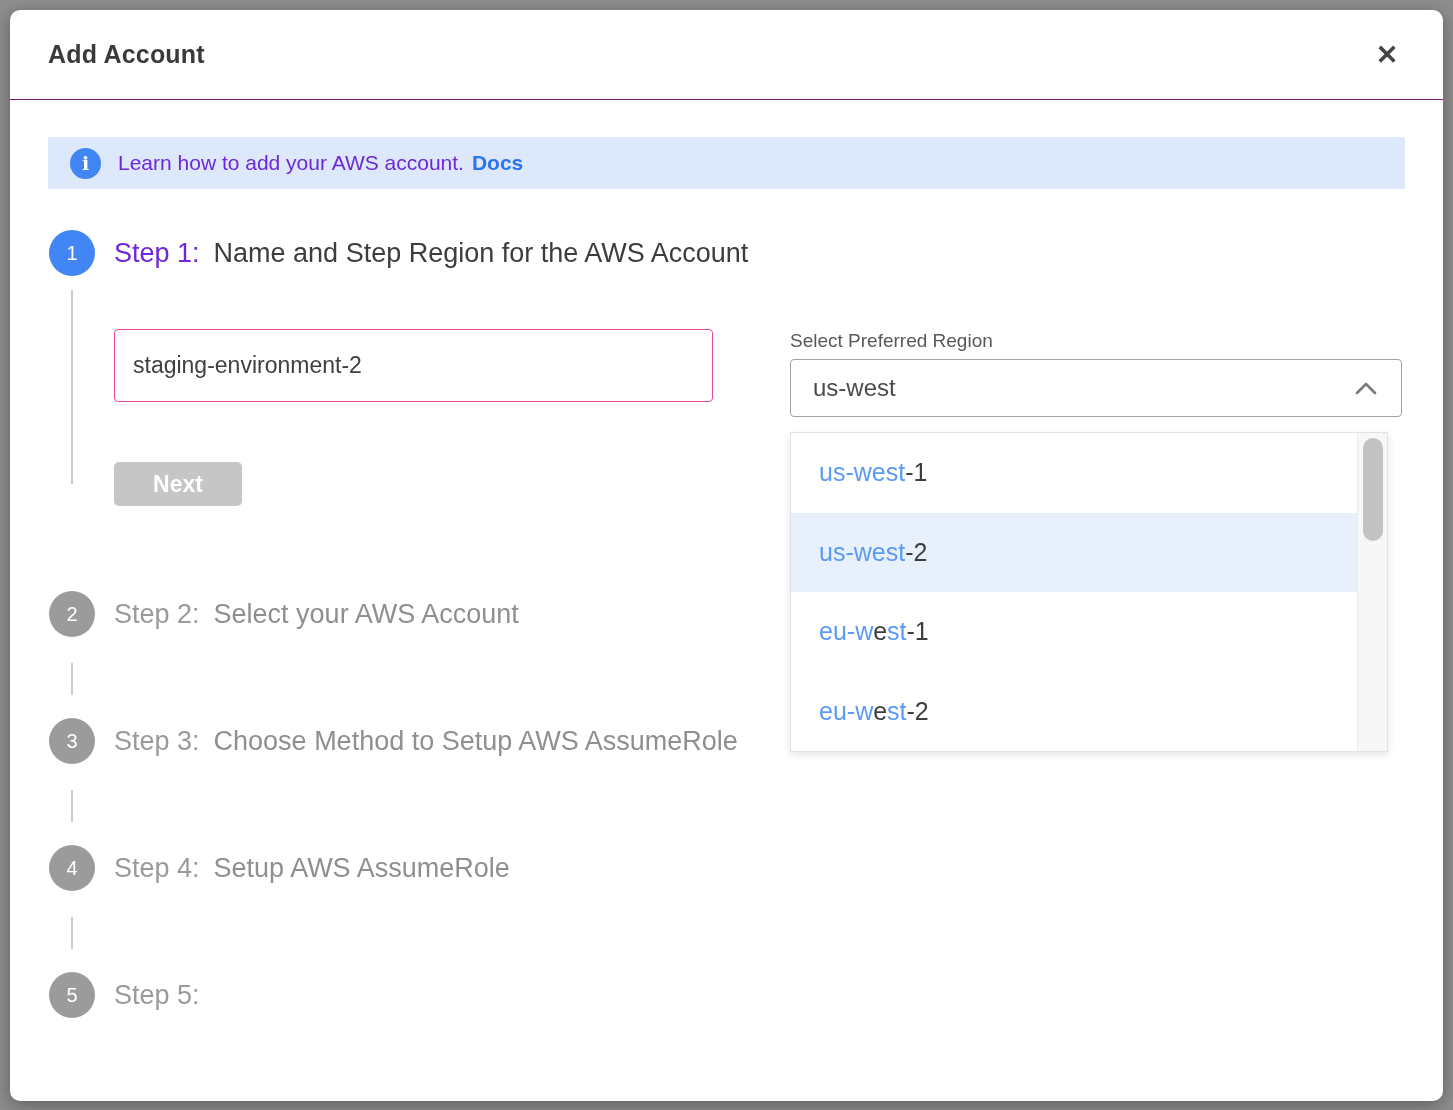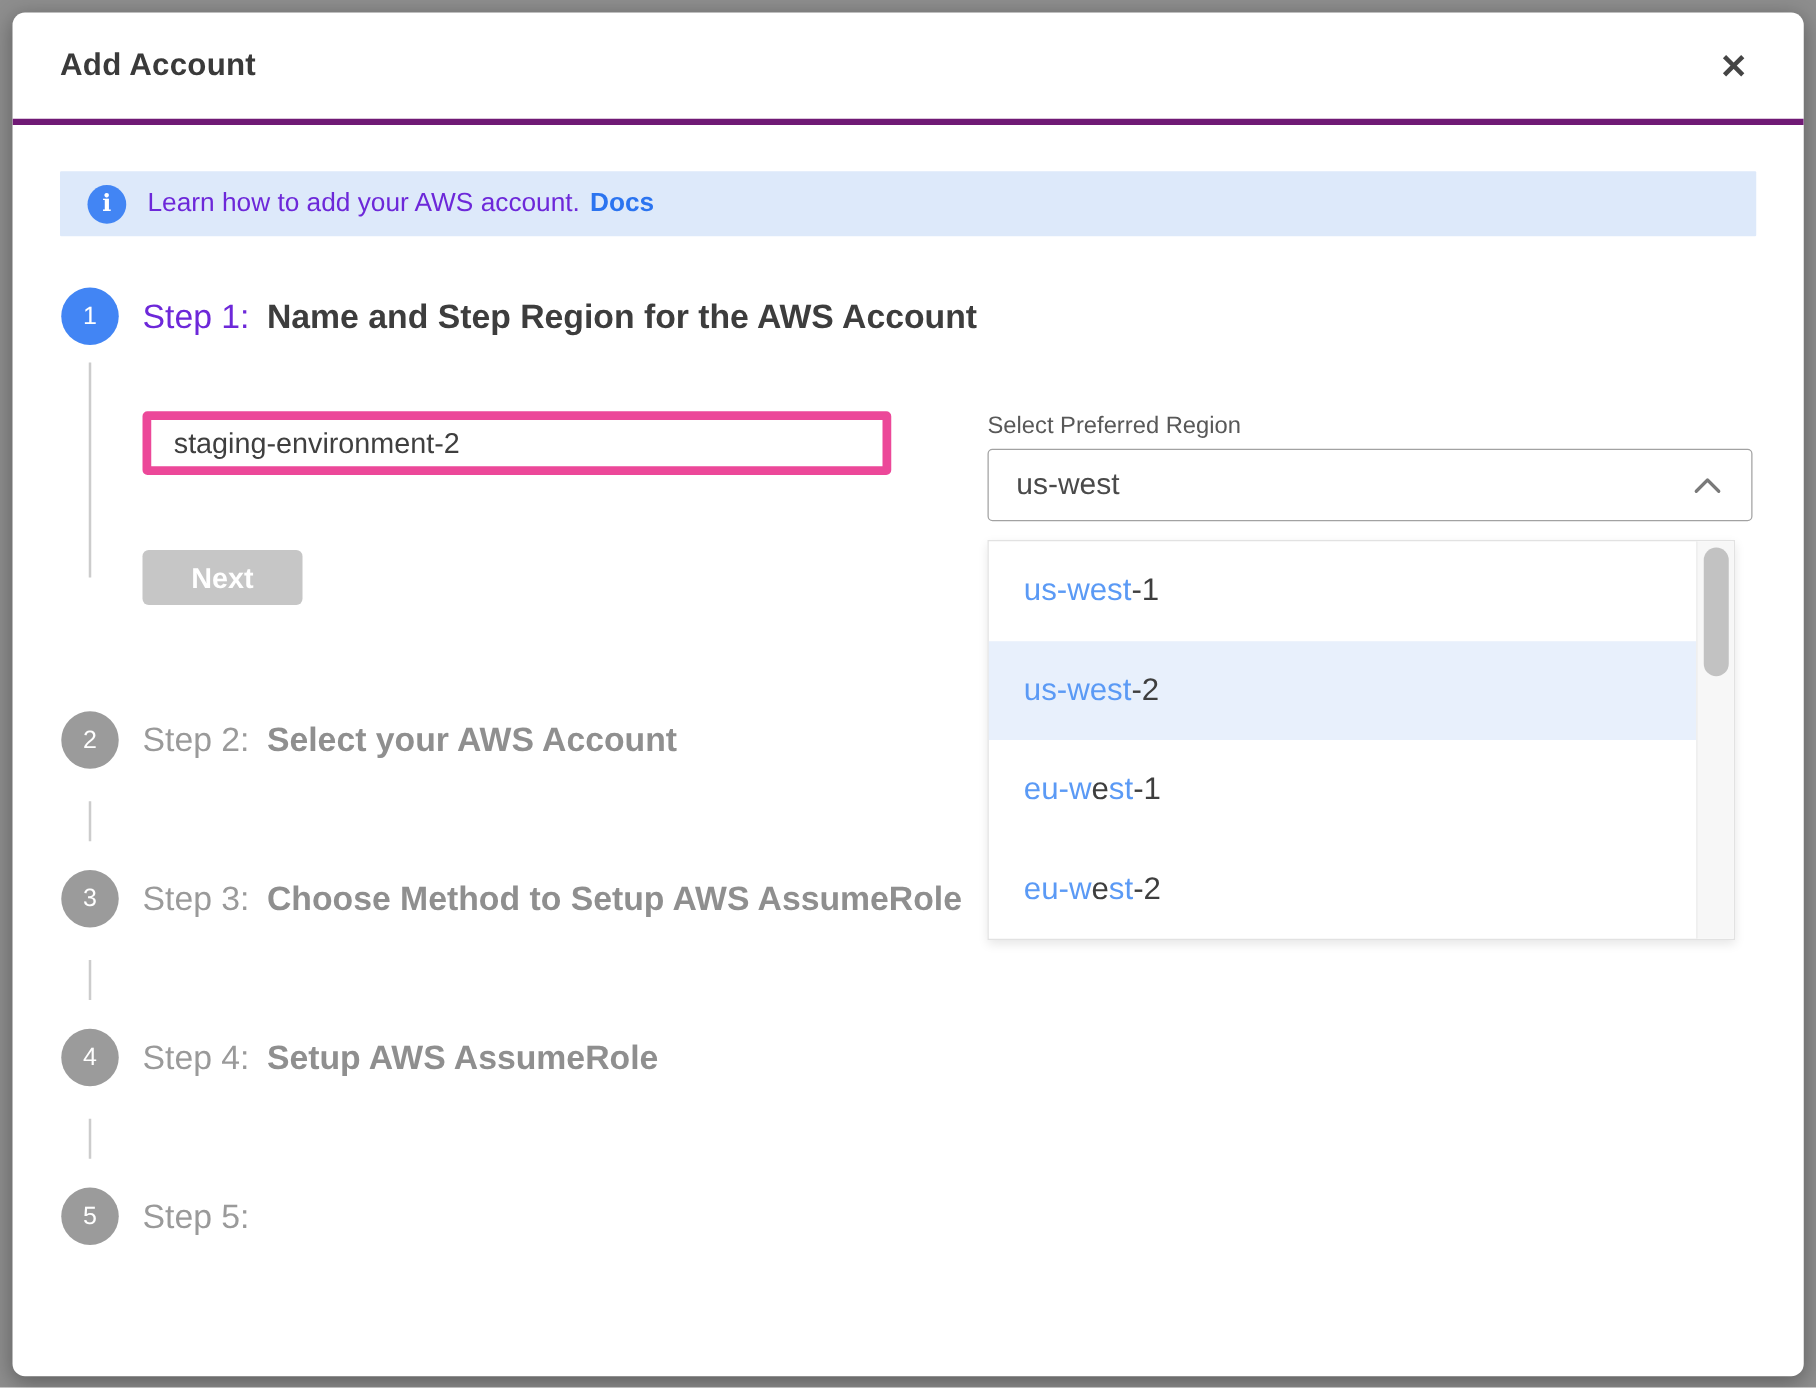--- a/index.html
+++ b/index.html
@@ -12,21 +12,21 @@
   .modal {
     position:absolute; left:10px; top:10px; width:1433px; height:1091px;
     background:#ffffff; border-radius:10px;
     box-shadow:0 4px 18px rgba(0,0,0,0.35);
     overflow:hidden;
   }
   
   .modal-header {
     height:90px; padding:0 36px 0 38px;
     display:flex; align-items:center; justify-content:space-between;
-    border-bottom:5px solid #701a75;
+    border-bottom:1px solid #701a75;
   }
   .modal-title { font-size:25px; font-weight:700; color:#3a3a3a; letter-spacing:0.2px; }
   .close-btn {
     width:40px; height:40px; display:flex; align-items:center; justify-content:center;
     font-size:27px; font-weight:700; color:#454545; cursor:pointer; background:none; border:none;
   }
   
   .modal-body { padding:37px 38px 0 38px; }
   .banner {
     height:52px; background:#dde9fa; display:flex; align-items:center;
@@ -45,37 +45,37 @@
   .step { position:relative; }
   .step-row { display:flex; align-items:center; }
   .step-circle {
     width:46px; height:46px; border-radius:50%; margin-left:1px;
     display:flex; align-items:center; justify-content:center;
     color:#ffffff; font-size:20px; flex:0 0 auto;
   }
   .step-circle.active { background:#4285f4; }
   .step-circle.pending { background:#9b9b9b; }
   .step-prefix { margin-left:19px; font-size:27px; font-weight:400; }
-  .step-title  { margin-left:14px; font-size:27px; font-weight:700; }
+  .step-title  { margin-left:14px; font-size:27px; font-weight:400; }
   .step.active  .step-prefix { color:#6d28d9; }
   .step.active  .step-title  { color:#3d3d3d; }
   .step.pending .step-prefix { color:#9a9a9a; }
   .step.pending .step-title  { color:#8f8f8f; }
   .connector { position:absolute; left:23px; width:2px; background:#cccccc; }
   .step-1 { padding-bottom:85px; }
   .step-1 .connector { top:60px; bottom:107px; }
   .step-mid { padding-bottom:81px; }
   .step-mid .connector { top:72px; bottom:23px; }
   
   .form-area { margin-left:66px; margin-top:53px; display:flex; }
   .field-col-left  { width:599px; }
   .field-col-right { width:612px; margin-left:77px; position:relative; }
   .field-label { font-size:19px; color:#585858; margin-bottom:7px; line-height:23px; }
   .text-input {
-    width:100%; height:51px; border:7px solid #ec4899; border-radius:4px;
+    width:100%; height:73px; border:1px solid #ec4899; border-radius:4px;
     font-family:"Liberation Sans", sans-serif; font-size:23px; color:#3f3f3f;
     padding:0 18px; background:#ffffff; outline:none;
   }
   .select-box {
     width:100%; height:58px; border:1px solid #a2a2a2; border-radius:4px;
     background:#ffffff; display:flex; align-items:center;
     padding:0 24px 0 22px; cursor:pointer;
   }
   .select-value { flex:1; font-size:24px; color:#4a4a4a; }
   .chevron-icon { display:flex; align-items:center; }

